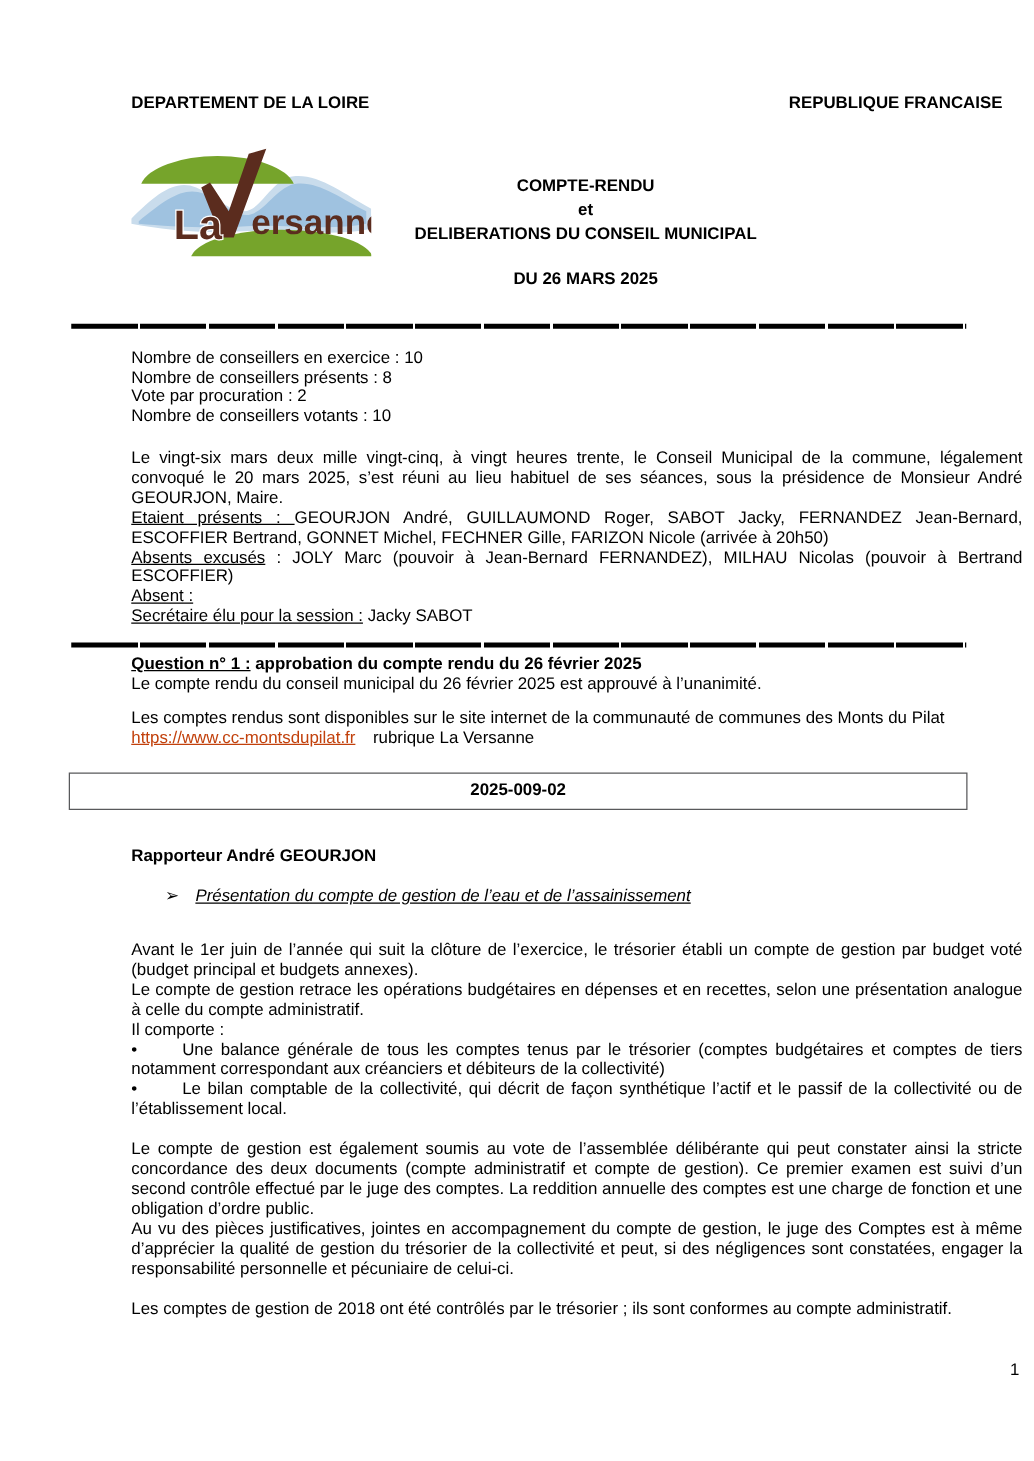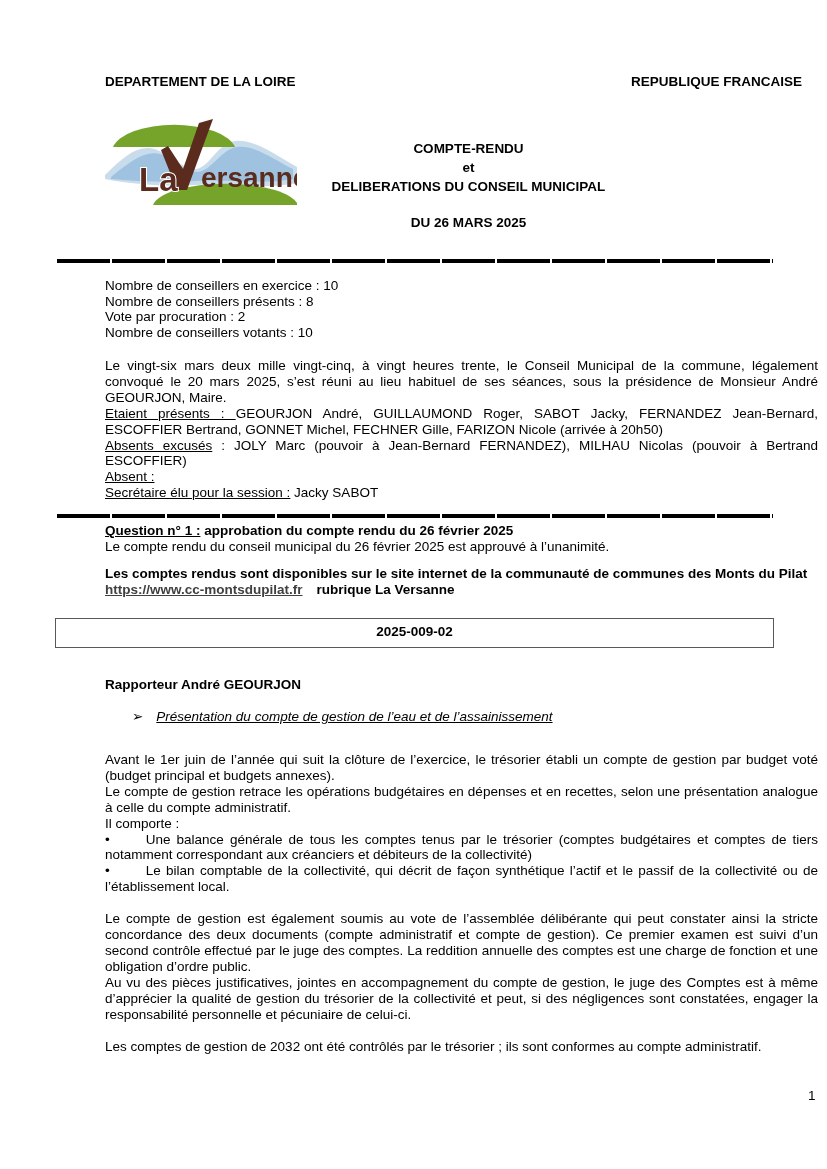--- a/index.html
+++ b/index.html
@@ -16,22 +16,22 @@
   .hdr-row { top:74px; left:57px; width:713px; display:flex; justify-content:space-between; font-weight:bold; }
   .hdr-right { margin-right:16px; }
   .title-block { top:139px; left:0; width:841px; text-align:center; font-weight:bold; line-height:19px; }
   .title-date { margin-top:17px; }
   .rule { height:4px; background:repeating-linear-gradient(90deg,#000 0 53px,#fff 53px 55px); }
   .rule1 { top:259px; left:57px; width:668px; }
   .rule2 { top:514px; left:57px; width:668px; }
   .counters { top:278px; left:57px; line-height:15.7px; }
   .intro { top:358px; left:57px; width:713px; }
   .question { top:523px; left:57px; width:713px; }
-  .note { margin-top:11px;font-weight:bold; }
-  .link { text-decoration:underline; color:#404040; }
+  .note { margin-top:11px; }
+  .link { text-decoration:underline; color:#c2410c; }
   .link-suffix { display:inline-block; margin-left:14px;text-align:right; }
   .box { top:618px; left:55px; width:701px; border:1px solid #58595b; text-align:center;
          font-weight:bold; padding:4px 8px 6px; line-height:17.5px; }
   .rapporteur { top:677px; left:57px; font-weight:bold; }
   .section-h { top:709px; left:84px; font-style:italic; }
   .section-h .txt { text-decoration:underline; }
   .arrow-gap { display:inline-block; width:13px; }
   .body-text { top:752px; left:57px; width:713px; }
   .gap { margin-top:16px; }
   .blt-gap { display:inline-block; width:36px; }
@@ -106,18 +106,18 @@
   </div>
 
   <div class="abs body-text just">
     <p><span>Avant le 1er juin de l’année qui suit la clôture de l’exercice, le trésorier établi un compte de gestion par budget voté (budget principal et budgets annexes).</span></p>
     <p><span>Le compte de gestion retrace les opérations budgétaires en dépenses et en recettes, selon une présentation analogue à celle du compte administratif.</span></p>
     <p><span>Il comporte :</span></p>
     <p><span>•</span><span class="blt-gap"></span><span>Une balance générale de tous les comptes tenus par le trésorier (comptes budgétaires et comptes de tiers notamment correspondant aux créanciers et débiteurs de la collectivité)</span></p>
     <p><span>•</span><span class="blt-gap"></span><span>Le bilan comptable de la collectivité, qui décrit de façon synthétique l’actif et le passif de la collectivité ou de l’établissement local.</span></p>
     <p class="gap"><span>Le compte de gestion est également soumis au vote de l’assemblée délibérante qui peut constater ainsi la stricte concordance des deux documents (compte administratif et compte de gestion). Ce premier examen est suivi d’un second contrôle effectué par le juge des comptes. La reddition annuelle des comptes est une charge de fonction et une obligation d’ordre public.</span></p>
     <p><span>Au vu des pièces justificatives, jointes en accompagnement du compte de gestion, le juge des Comptes est à même d’apprécier la qualité de gestion du trésorier de la collectivité et peut, si des négligences sont constatées, engager la responsabilité personnelle et pécuniaire de celui-ci.</span></p>
-    <p class="gap"><span>Les comptes de gestion de 2032 ont été contrôlés par le trésorier ; ils sont conformes au compte administratif.</span></p>
+    <p class="gap"><span>Les comptes de gestion de 2018 ont été contrôlés par le trésorier ; ils sont conformes au compte administratif.</span></p>
   </div>
 
   <div class="abs page-num">1</div>
 
 </div>
 
 </body></html>

